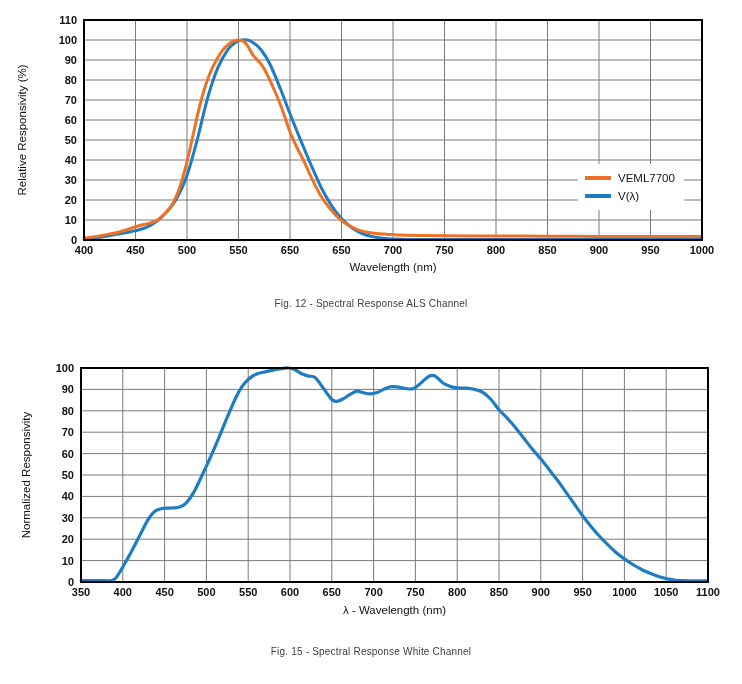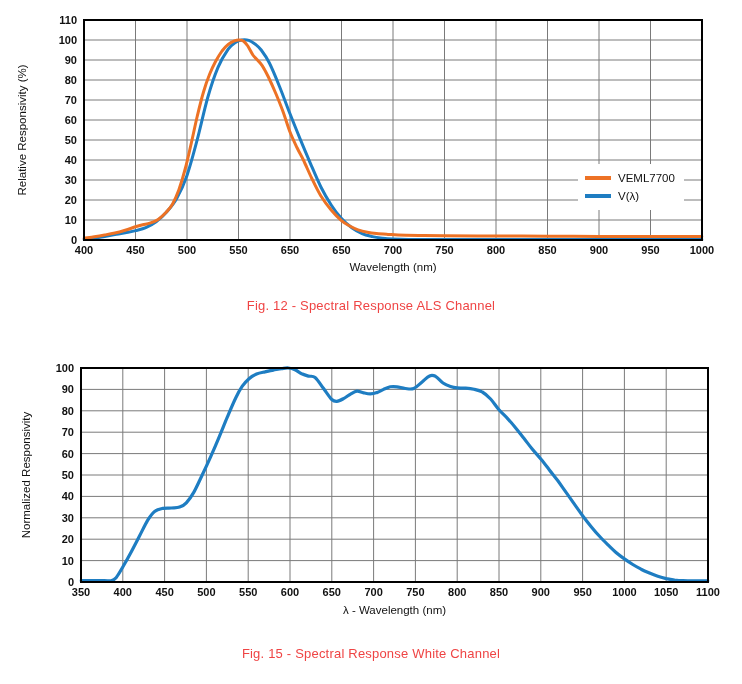--- a/index.html
+++ b/index.html
@@ -2,21 +2,21 @@
 <html><head>
 <meta charset="utf-8">
 <style>
   html,body{margin:0;padding:0;background:#ffffff;}
   .canvas{position:relative;width:742px;height:684px;background:#ffffff;overflow:hidden;
           font-family:"Liberation Sans",sans-serif;}
   .chart-svg{position:absolute;left:0;}
   #fig12-svg{top:0;}
   #fig13-svg{top:352px;}
   .caption{position:absolute;left:0;width:742px;text-align:center;
-           font-size:13px;color:#ef4444;letter-spacing:0.2px;}
+           font-size:10px;color:#404040;letter-spacing:0.2px;}
   #fig12-caption{top:298px;}
   #fig13-caption{top:646px;}
   .tick{font-family:"Liberation Sans",sans-serif;font-size:11px;font-weight:700;fill:#111111;}
   .axlabel{font-family:"Liberation Sans",sans-serif;font-size:11.5px;font-weight:400;fill:#111111;}
   .legendtext{font-family:"Liberation Sans",sans-serif;font-size:11.5px;font-weight:400;fill:#111111;}
 </style>
 </head>
 <body>
 
 <div class="canvas">

